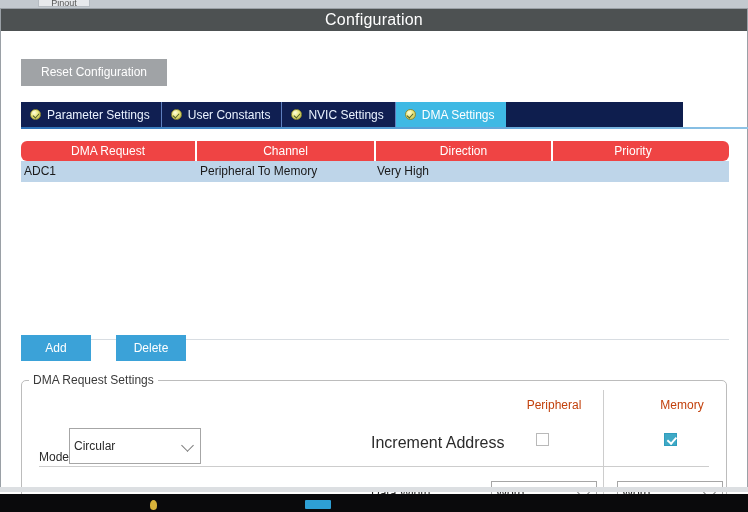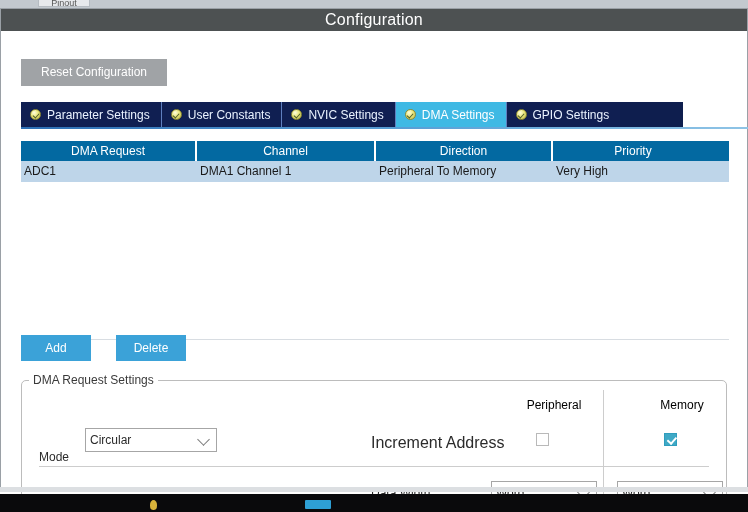--- a/index.html
+++ b/index.html
@@ -153,21 +153,22 @@
   
   .table {
     position: absolute;
     left: 20px;
     top: 110px;
     width: 708px;
   }
   .thead {
     display: flex;
     height: 20px;
-    background: #0369a1;
+    background: #ef4444;
+    border-radius: 6px;
   }
   .th {
     color: #ffffff;
     font-size: 12px;
     line-height: 20px;
     text-align: center;
     border-right: 2px solid #ffffff;
     box-sizing: border-box;
     overflow: hidden;
     white-space: nowrap;
@@ -250,21 +251,21 @@
   .gb-inner {
     position: absolute;
     left: 20px;
     top: 349px;
     width: 706px;
     height: 137px;
   }
   .col-head {
     position: absolute;
     font-size: 12px;
-    color: #000000;
+    color: #c2410c;
     top: 18px;
     text-align: center;
     user-select: none;
   }
   .col-head.periph { left: 478px; width: 110px; }
   .col-head.mem    { left: 606px; width: 110px; }
 
   .lbl-mode {
     position: absolute;
     left: 18px;
@@ -307,21 +308,21 @@
     position: absolute;
     right: 8px;
     top: 50%;
     width: 8px;
     height: 8px;
     margin-top: -5px;
     border: solid #7a7a7a;
     border-width: 0 1.4px 1.4px 0;
     transform: rotate(45deg);
   }
-  .sel-mode     { left: 64px;  top: 48px;  width: 132px; height: 24px; }
+  .sel-mode     { left: 48px;  top: 48px;  width: 132px; height: 36px; }
   .sel-periph-w { left: 470px; top: 101px; width: 106px; height: 24px; }
   .sel-mem-w    { left: 596px; top: 101px; width: 106px; height: 24px; }
 
   .cb {
     position: absolute;
     width: 13px;
     height: 13px;
     box-sizing: border-box;
     cursor: pointer;
   }
@@ -427,38 +428,33 @@
           <span>User Constants</span>
         </div>
         <div class="tab">
           <span class="tab-icon"></span>
           <span>NVIC Settings</span>
         </div>
         <div class="tab active">
           <span class="tab-icon"></span>
           <span>DMA Settings</span>
         </div>
-        <div class="tab">
-          <span class="tab-icon"></span>
-          <span>GPIO Settings</span>
-        </div>
       </div>
       <div class="tab-underline"></div>
 
       <div class="table">
         <div class="thead">
           <div class="th col0">DMA Request</div>
           <div class="th col1">Channel</div>
           <div class="th col2">Direction</div>
           <div class="th col3">Priority</div>
         </div>
         <div class="tbody">
           <div class="trow">
             <div class="td col0">ADC1</div>
-            <div class="td col1">DMA1 Channel 1</div>
             <div class="td col2">Peripheral To Memory</div>
             <div class="td col3">Very High</div>
           </div>
         </div>
       </div>
 
       <div class="action-row">
         <button class="btn-blue">Add</button>
         <button class="btn-blue">Delete</button>
       </div>

